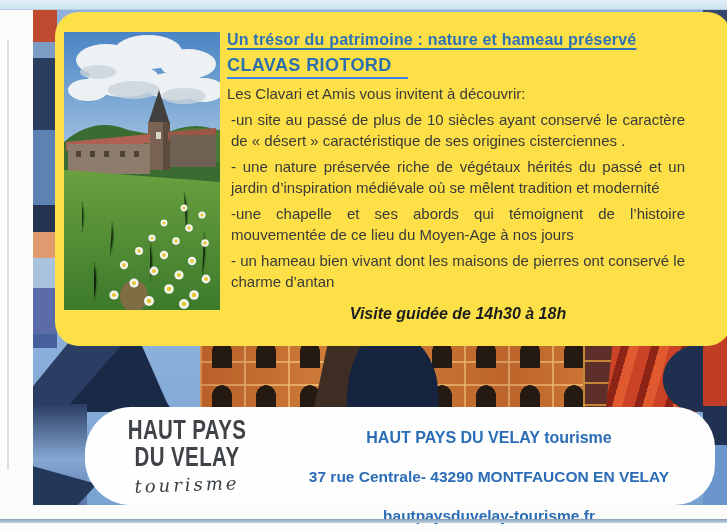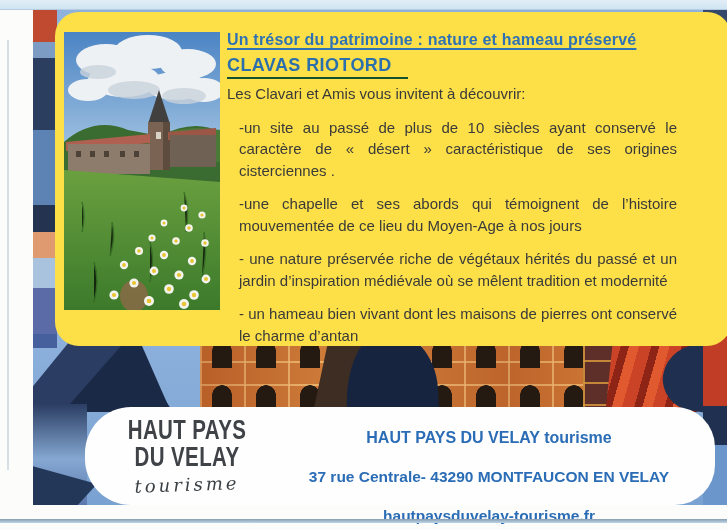--- a/index.html
+++ b/index.html
@@ -58,23 +58,23 @@
     clip-path:polygon(100% 0,100% 100%,0 100%);}
 
   
   .card{position:absolute;left:55px;top:12px;width:676px;height:334px;background:#fde047;
     border-radius:24px;overflow:hidden;}
   .photo{position:absolute;left:9px;top:20px;width:156px;height:278px;display:block;}
   .textcol{position:absolute;left:172px;top:16px;width:462px;}
   .title1{color:#2e72b5;font-weight:bold;font-size:16px;letter-spacing:.2px;white-space:nowrap;
     text-decoration:underline;text-decoration-thickness:1.5px;text-underline-offset:3px;line-height:24px;}
   .title2{display:inline-block;color:#2c6fad;font-weight:bold;font-size:18px;letter-spacing:.4px;
-    border-bottom:2px solid #14532d;padding-right:16px;line-height:23px;margin-top:2px;}
+    border-bottom:2px solid #3b82f6;padding-right:16px;line-height:23px;margin-top:2px;}
   .intro{color:#3a3a3a;font-size:15px;line-height:21.5px;margin:4px 0 0 0;}
-  .bullets p{color:#3a3a3a;font-size:15px;line-height:21.5px;margin:12px;text-align:justify;}
+  .bullets p{color:#3a3a3a;font-size:15px;line-height:21.5px;margin:4px;text-align:justify;}
   .visit1{margin-top:12px;text-align:center;font-weight:bold;font-style:italic;font-size:16px;color:#1d1d1d;}
   .visit2{margin-top:3px;text-align:center;font-weight:bold;font-style:italic;font-size:14.5px;
     color:#1d1d1d;white-space:nowrap;}
 
   
   .pill{position:absolute;left:85px;top:407px;width:630px;height:98px;background:#fefefe;
     border-radius:46px 40px 40px 46px;}
   .logo{position:absolute;left:14px;top:10px;width:176px;text-align:center;color:#3f4347;}
   .logo-l1{font-weight:bold;font-size:27px;line-height:27px;letter-spacing:.5px;
     transform:scaleX(.76);transform-origin:50% 50%;}
@@ -209,22 +209,22 @@
         </g>
       </g>
     </svg>
 
     <div class="textcol">
       <div class="title1">Un trésor du patrimoine : nature et hameau préservé</div>
       <div><span class="title2">CLAVAS RIOTORD</span></div>
       <p class="intro">Les Clavari et Amis vous invitent à découvrir:</p>
       <div class="bullets">
           <p>-un site au passé de plus de 10 siècles ayant conservé le caractère de « désert » caractéristique de ses origines cisterciennes .</p>
+          <p>- une nature préservée riche de végétaux hérités du passé et un jardin d’inspiration médiévale où se mêlent tradition et modernité</p>
           <p>-une chapelle et ses abords qui témoignent de l’histoire mouvementée de ce lieu du Moyen-Age à nos jours</p>
-          <p>- une nature préservée riche de végétaux hérités du passé et un jardin d’inspiration médiévale où se mêlent tradition et modernité</p>
           <p>- un hameau bien vivant dont les maisons de pierres ont conservé le charme d’antan</p>
         </div>
       <div class="visit1">Visite guidée de 14h30 à 18h</div>
     </div>
   </div>
 
   <div class="pill">
     <div class="logo">
       <div class="logo-l1">HAUT PAYS</div>
       <div class="logo-l1">DU VELAY</div>

